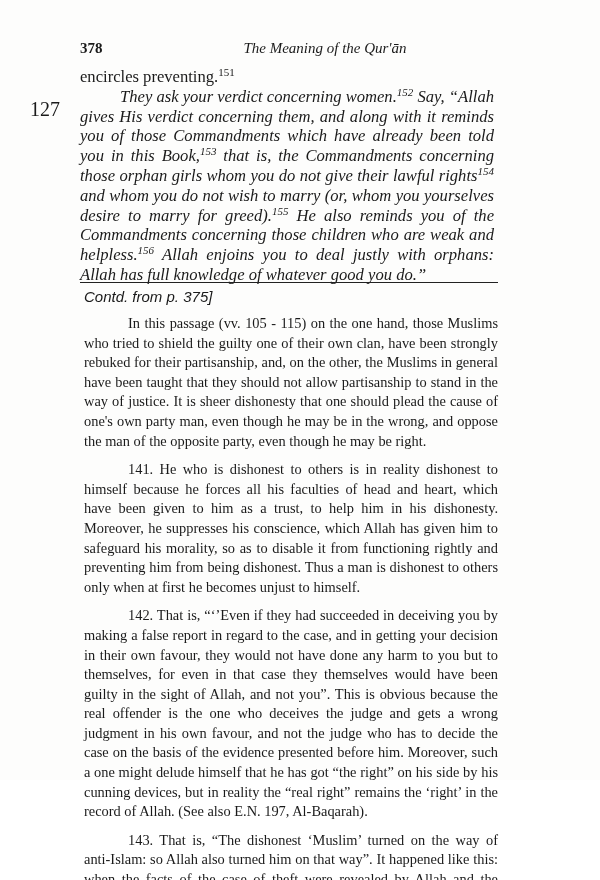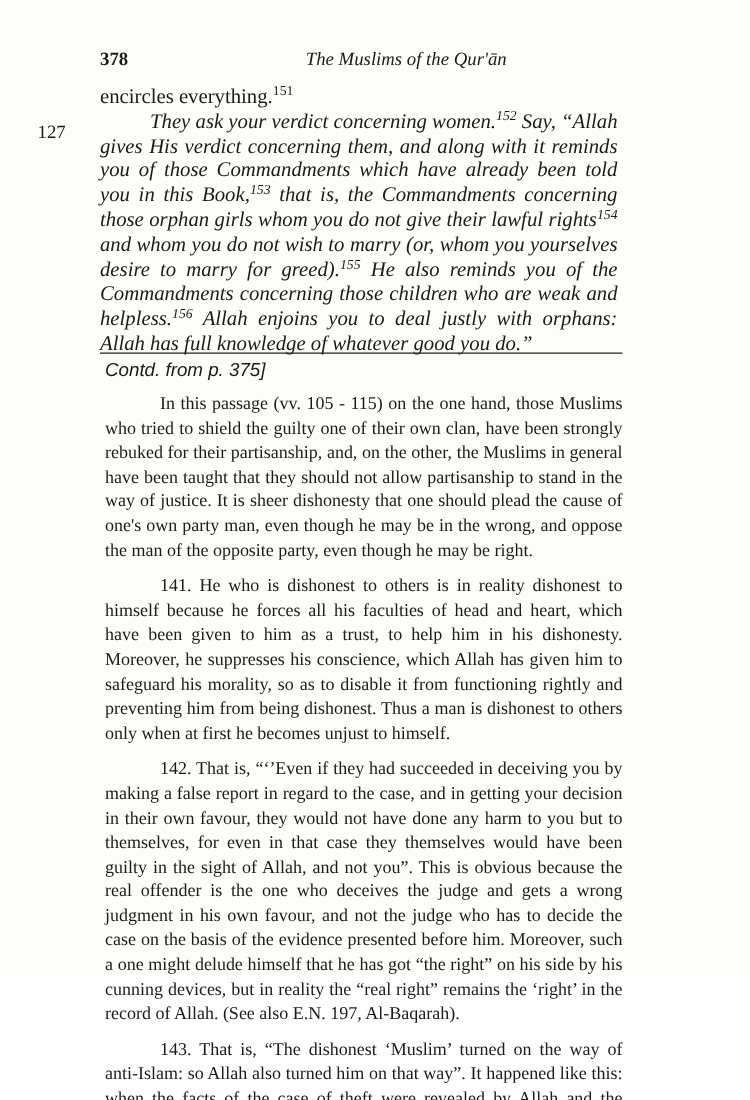--- a/index.html
+++ b/index.html
@@ -57,21 +57,21 @@
       margin: 0;
     }
     .verse-para {
       text-indent: 40px;
       font-style: italic;
     }
     .verse-number {
       position: absolute;
       left: 30px;
       top: 98px;
-      font-size: 15px;
+      font-size: 20px;
     }
     sup {
       font-size: 11px;
       line-height: 0;
       vertical-align: 6px;
     }
     .separator {
       position: absolute;
       left: 80px;
       top: 282px;
@@ -101,27 +101,27 @@
       text-indent: 44px;
     }
   </style>
 </head>
 <body>
 
 <div class="page">
 
   <div class="running-head">
     <span class="page-number">378</span>
-    <span class="book-title">The Muslims of the Qur'ān</span>
+    <span class="book-title">The Meaning of the Qur'ān</span>
   </div>
 
   <div class="verse-number">127</div>
 
   <div class="verse-block">
-    <p><span>encircles everything.</span><sup>151</sup></p>
+    <p><span>encircles preventing.</span><sup>151</sup></p>
     <p class="verse-para"><span>They ask your verdict concerning women.</span><sup>152</sup><span> Say, “Allah gives His verdict concerning them, and along with it reminds you of those Commandments which have already been told you in this Book,</span><sup>153</sup><span> that is, the Commandments concerning those orphan girls whom you do not give their lawful rights</span><sup>154</sup><span> and whom you do not wish to marry (or, whom you yourselves desire to marry for greed).</span><sup>155</sup><span> He also reminds you of the Commandments concerning those children who are weak and helpless.</span><sup>156</sup><span> Allah enjoins you to deal justly with orphans: Allah has full knowledge of whatever good you do.”</span></p>
   </div>
 
   <div class="separator"></div>
 
   <div class="contd">Contd. from p. 375]</div>
 
   <div class="notes">
     <p class="note">In this passage (vv. 105 - 115) on the one hand, those Muslims who tried to shield the guilty one of their own clan, have been strongly rebuked for their partisanship, and, on the other, the Muslims in general have been taught that they should not allow partisanship to stand in the way of justice. It is sheer dishonesty that one should plead the cause of one's own party man, even though he may be in the wrong, and oppose the man of the opposite party, even though he may be right.</p>
     <p class="note">141. He who is dishonest to others is in reality dishonest to himself because he forces all his faculties of head and heart, which have been given to him as a trust, to help him in his dishonesty. Moreover, he suppresses his conscience, which Allah has given him to safeguard his morality, so as to disable it from functioning rightly and preventing him from being dishonest. Thus a man is dishonest to others only when at first he becomes unjust to himself.</p>

